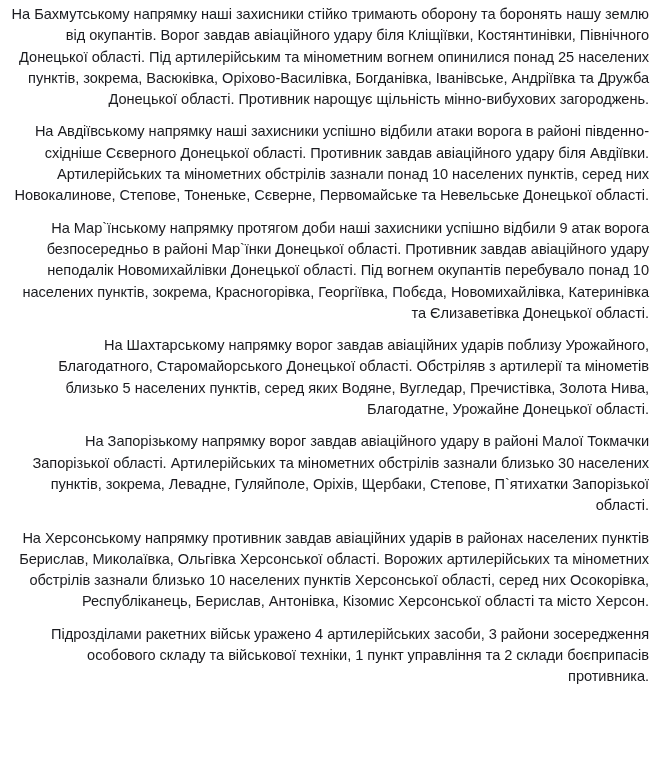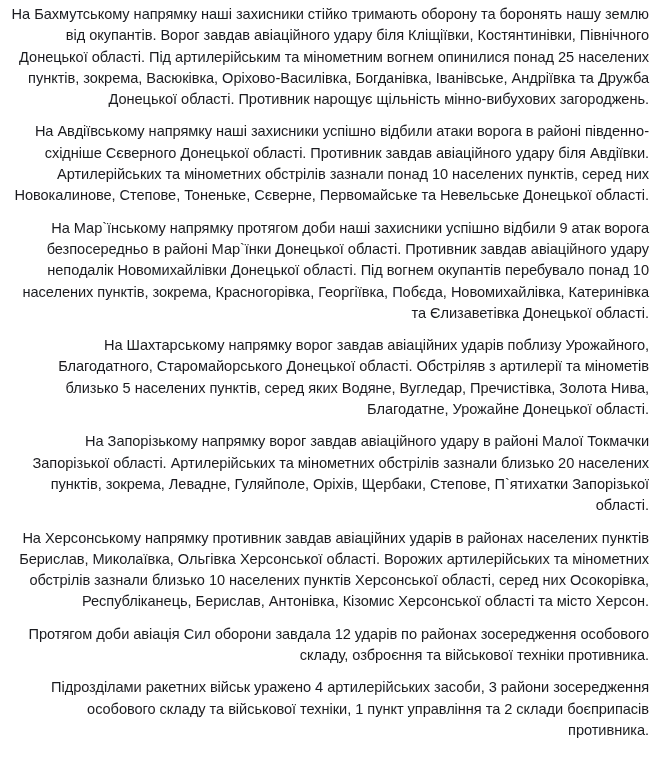--- a/index.html
+++ b/index.html
@@ -40,22 +40,21 @@
 <article class="report">
 
   <p class="para">На Бахмутському напрямку наші захисники стійко тримають оборону та боронять нашу землю від окупантів. Ворог завдав авіаційного удару біля Кліщіївки, Костянтинівки, Північного Донецької області. Під артилерійським та мінометним вогнем опинилися понад 25 населених пунктів, зокрема, Васюківка, Оріхово-Василівка, Богданівка, Іванівське, Андріївка та Дружба Донецької області. Противник нарощує щільність мінно-вибухових загороджень.</p>
 
   <p class="para">На Авдіївському напрямку наші захисники успішно відбили атаки ворога в районі південно-східніше Сєверного Донецької області. Противник завдав авіаційного удару біля Авдіївки. Артилерійських та мінометних обстрілів зазнали понад 10 населених пунктів, серед них Новокалинове, Степове, Тоненьке, Сєверне, Первомайське та Невельське Донецької області.</p>
 
   <p class="para">На Мар`їнському напрямку протягом доби наші захисники успішно відбили 9 атак ворога безпосередньо в районі Мар`їнки Донецької області. Противник завдав авіаційного удару неподалік Новомихайлівки Донецької області. Під вогнем окупантів перебувало понад 10 населених пунктів, зокрема, Красногорівка, Георгіївка, Побєда, Новомихайлівка, Катеринівка та Єлизаветівка Донецької області.</p>
 
   <p class="para">На Шахтарському напрямку ворог завдав авіаційних ударів поблизу Урожайного, Благодатного, Старомайорського Донецької області. Обстріляв з артилерії та мінометів близько 5 населених пунктів, серед яких Водяне, Вугледар, Пречистівка, Золота Нива, Благодатне, Урожайне Донецької області.</p>
 
-  <p class="para">На Запорізькому напрямку ворог завдав авіаційного удару в районі Малої Токмачки Запорізької області. Артилерійських та мінометних обстрілів зазнали близько 20 населених пунктів, зокрема, Левадне, Гуляйполе, Оріхів, Щербаки, Степове, П`ятихатки Запорізької області.</p>
+  <p class="para">На Запорізькому напрямку ворог завдав авіаційного удару в районі Малої Токмачки Запорізької області. Артилерійських та мінометних обстрілів зазнали близько 30 населених пунктів, зокрема, Левадне, Гуляйполе, Оріхів, Щербаки, Степове, П`ятихатки Запорізької області.</p>
 
   <p class="para">На Херсонському напрямку противник завдав авіаційних ударів в районах населених пунктів Берислав, Миколаївка, Ольгівка Херсонської області. Ворожих артилерійських та мінометних обстрілів зазнали близько 10 населених пунктів Херсонської області, серед них Осокорівка, Республіканець, Берислав, Антонівка, Кізомис Херсонської області та місто Херсон.</p>
 
 
-  <p class="para">Протягом доби авіація Сил оборони завдала 12 ударів по районах зосередження особового складу, озброєння та військової техніки противника.</p>
 
   <p class="para">Підрозділами ракетних військ уражено 4 артилерійських засоби, 3 райони зосередження особового складу та військової техніки, 1 пункт управління та 2 склади боєприпасів противника.</p>
 
 </article>
 
 </body></html>

